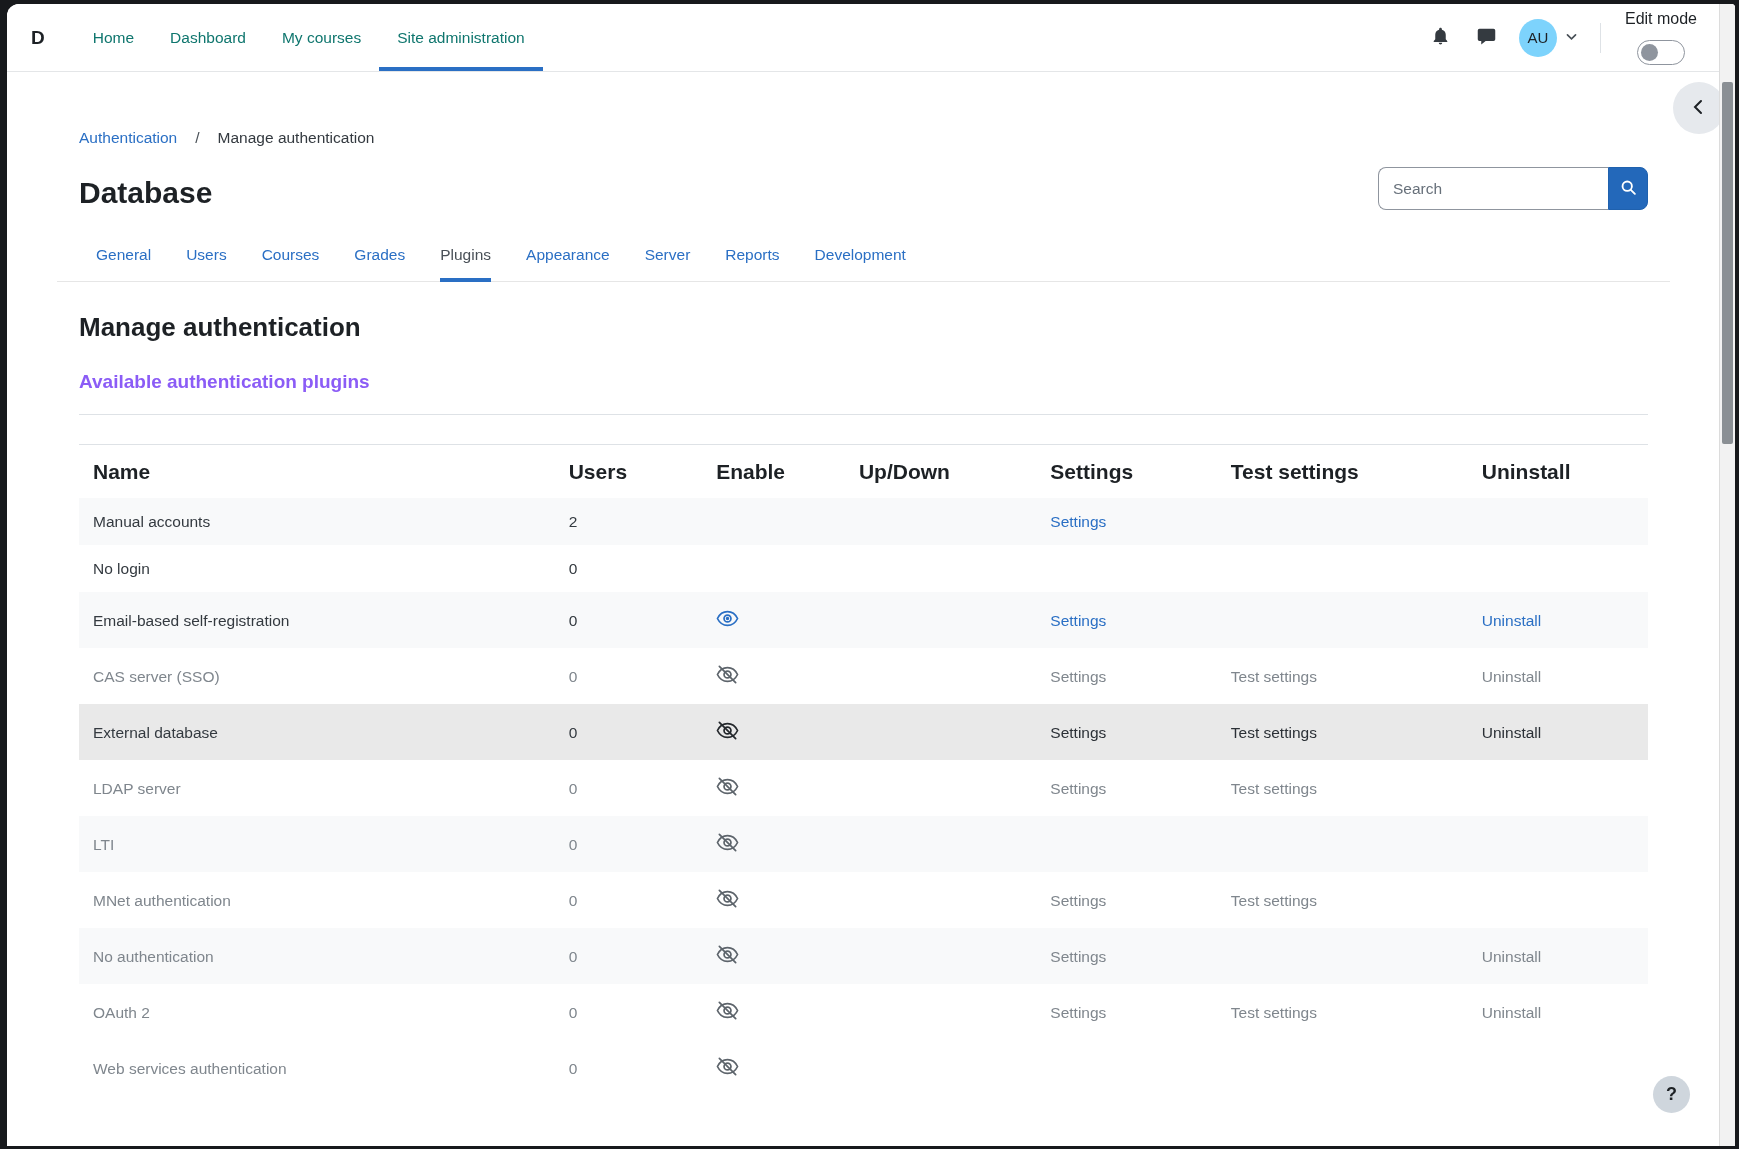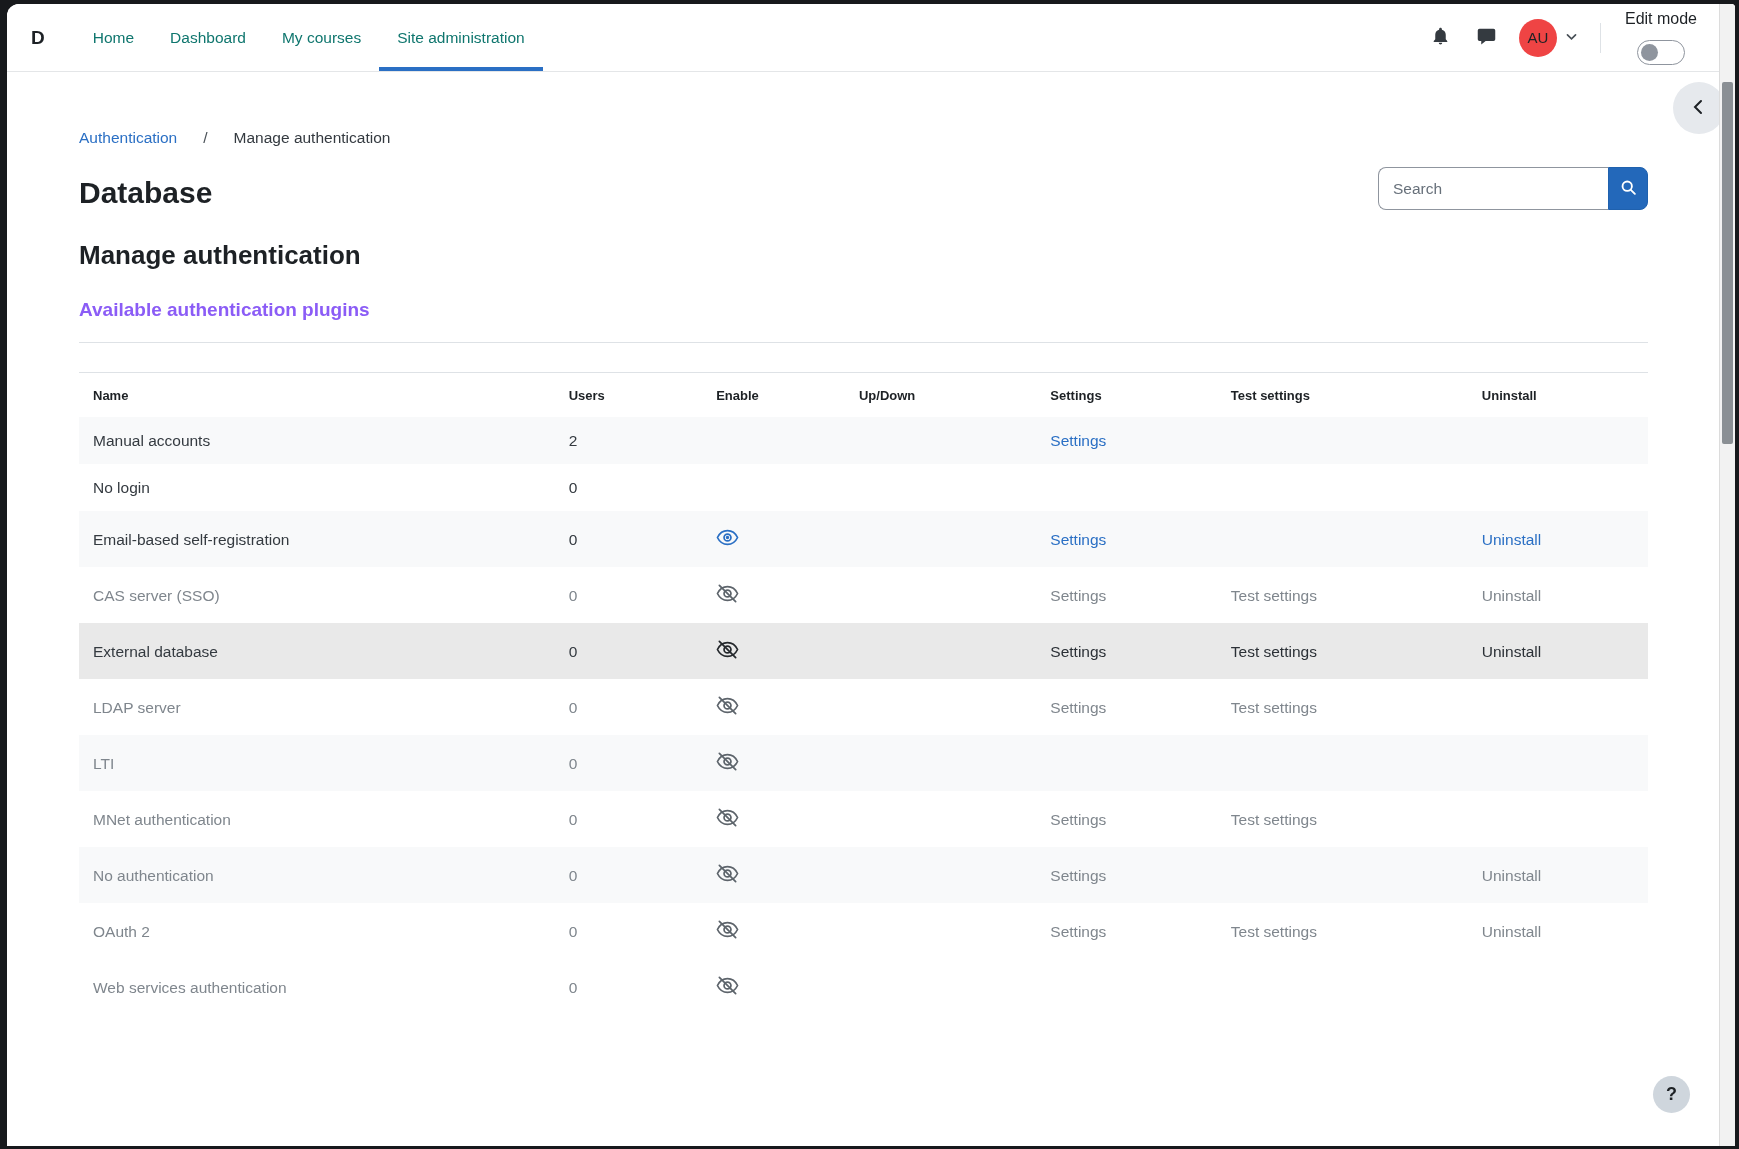--- a/index.html
+++ b/index.html
@@ -13,41 +13,41 @@
             border-bottom:1px solid #e4e6e8; position:relative; background:#fff; }
   .logo { display:flex; align-items:center; font-size:19px; font-weight:600; color:#1d2125; margin-right:30px; }
   .nav-items { display:flex; align-items:stretch; }
   .nav-item { display:flex; align-items:center; padding:0 18px; font-size:15.5px; color:#0f766e;
               text-decoration:none; border-bottom:4px solid transparent; border-top:4px solid transparent; }
   .nav-item.active { border-bottom-color:#2a6fc4; }
   .nav-right { margin-left:auto; display:flex; align-items:center; gap:10px; padding-right:14px; }
   .icon-btn { width:36px; height:36px; display:flex; align-items:center; justify-content:center;
               background:none; border:none; cursor:pointer; color:#343a40; }
   .avatar-group { display:flex; align-items:center; gap:8px; margin:0 4px; cursor:pointer; }
-  .avatar { width:38px; height:38px; border-radius:50%; background:#ef4444; color:#1d2125;
+  .avatar { width:38px; height:38px; border-radius:50%; background:#7dd3fc; color:#1d2125;
             display:flex; align-items:center; justify-content:center; font-size:15px; font-weight:500; }
   .chev-down { color:#495057; }
   .nav-divider { width:1px; height:30px; background:#dee2e6; margin:0 14px 0 8px; }
   .editmode { display:flex; align-items:center; gap:12px;flex-direction:column; }
   .editmode-label { font-size:16px; color:#1d2125; }
   .toggle { width:48px; height:25px; border:1px solid #8f959e; border-radius:14px; background:#fff;
             position:relative; cursor:pointer; }
   .toggle .knob { position:absolute; left:3px; top:3px; width:17px; height:17px; border-radius:50%; background:#8f959e; }
 
   
   .drawer-toggle { position:absolute; top:78px; right:10px; width:52px; height:52px; border-radius:50%;
                    background:#e6e9ed; border:none; display:flex; align-items:center; justify-content:center;
                    font-size:22px; color:#1d2125; cursor:pointer; z-index:5; }
   .scrollbar { position:absolute; top:0; right:0; bottom:0; width:16px; background:#f2f2f2;
                border-left:1px solid #dcdcdc; z-index:10; }
   .scrollbar .thumb { position:absolute; left:2px; right:2px; top:78px; height:362px; background:#8a8f94; border-radius:2px; }
 
   
   .main { position:relative; padding:57px 87px 0 72px; }
-  .breadcrumb { font-size:15.5px; display:flex; gap:26px; align-items:center; }
+  .breadcrumb { font-size:15.5px; display:flex; gap:18px; align-items:center; }
   .breadcrumb a { color:#2a6fc4; text-decoration:none; }
   .breadcrumb .sep { color:#495057; }
   .breadcrumb .current { color:#343a40; }
 
   .title-row { display:flex; justify-content:space-between; align-items:flex-end; margin-top:20px; }
   h1.page-title { font-size:30px; font-weight:700; color:#1d2125; }
   .search-box { display:flex; }
   .search-input { width:230px; height:43px; border:1px solid #8f959e; border-right:none;
                   border-radius:8px 0 0 8px; padding:0 14px; font-size:15.5px; color:#343a40; outline:none;
                   font-family:inherit; }
@@ -61,21 +61,21 @@
          border-bottom:4px solid transparent; margin-bottom:-1px; }
   .tab.active { color:#495057; border-bottom-color:#2a6fc4; }
 
   h2.section-heading { margin-top:30px; font-size:26px; font-weight:700; color:#1d2125; }
   h3.sub-heading { margin-top:28px; font-size:19px; font-weight:700; color:#8b5cf6; }
 
   
   .table-wrap { margin-top:21px; }
   table.plugins { width:100%; border-collapse:collapse; table-layout:fixed; }
   table.plugins thead tr.spacer-row td { height:22px; border-top:1px solid #dee2e6; border-bottom:1px solid #dee2e6; }
-  table.plugins th { text-align:left; font-size:13px; font-weight:700; color:#1d2125; padding:15px 8px 14px 8px; }
+  table.plugins th { text-align:left; font-size:21px; font-weight:700; color:#1d2125; padding:15px 8px 14px 8px; }
   table.plugins th:first-child, table.plugins td:first-child { padding-left:14px; }
   table.plugins td { font-size:15.5px; padding:15px 8px 14px 8px; color:#343a40; }
   tr.bg-stripe { background:#f8f9fa; }
   tr.bg-white { background:#ffffff; }
   tr.bg-highlight { background:#e9e9e9; }
   tr.text-muted td, tr.text-muted td a { color:#7f868d; }
   tr.links-blue td a.cell-link { color:#2a6fc4; }
   tr.links-dark td a.cell-link { color:#2b3036; }
   tr.links-muted td a.cell-link { color:#7f868d; }
   td a { text-decoration:none; }
@@ -159,20 +159,31 @@
           <span>
             <svg width="17" height="17" viewBox="0 0 20 20" fill="none" stroke="#ffffff" stroke-width="2.2" stroke-linecap="round">
                 <circle cx="8.5" cy="8.5" r="5.5"></circle>
                 <path d="M13 13l4.5 4.5"></path>
               </svg>
           </span>
         </button>
       </div>
     </div>
 
+    <div class="tabs">
+      <a href="#" class="tab">General</a>
+      <a href="#" class="tab">Users</a>
+      <a href="#" class="tab">Courses</a>
+      <a href="#" class="tab">Grades</a>
+      <a href="#" class="tab active">Plugins</a>
+      <a href="#" class="tab">Appearance</a>
+      <a href="#" class="tab">Server</a>
+      <a href="#" class="tab">Reports</a>
+      <a href="#" class="tab">Development</a>
+    </div>
 
     <h2 class="section-heading">Manage authentication</h2>
     <h3 class="sub-heading">Available authentication plugins</h3>
 
     <div class="table-wrap">
       <table class="plugins" id="plugins-table">
         <colgroup>
           <col style="width:30.7%">
             <col style="width:9.4%">
             <col style="width:9.1%">

